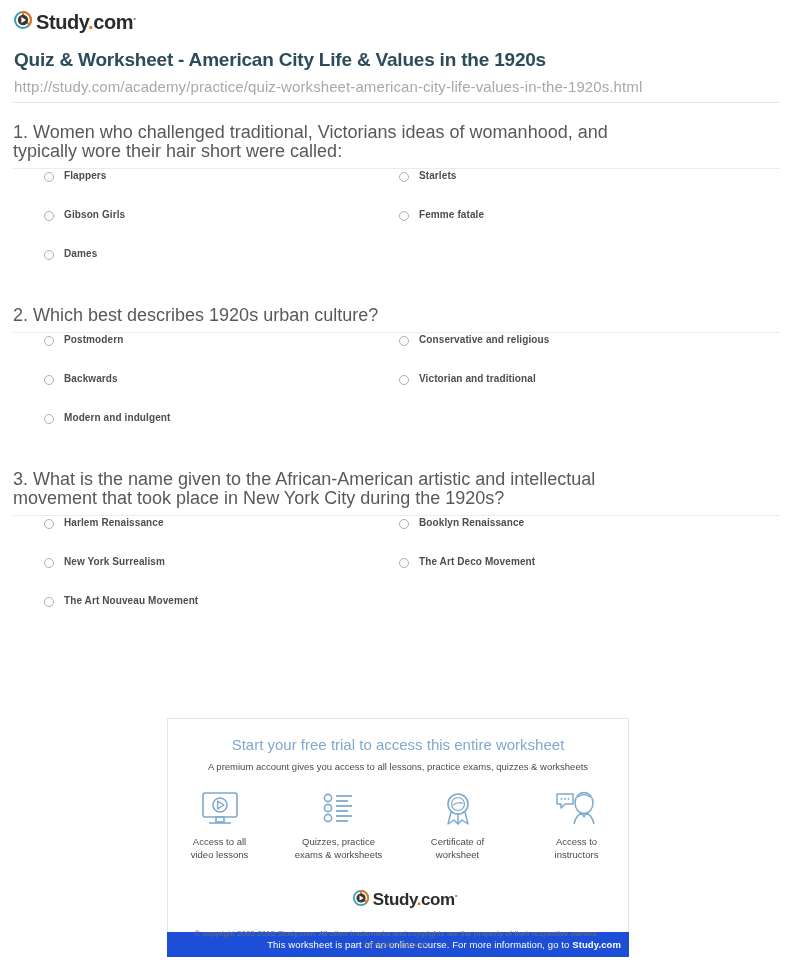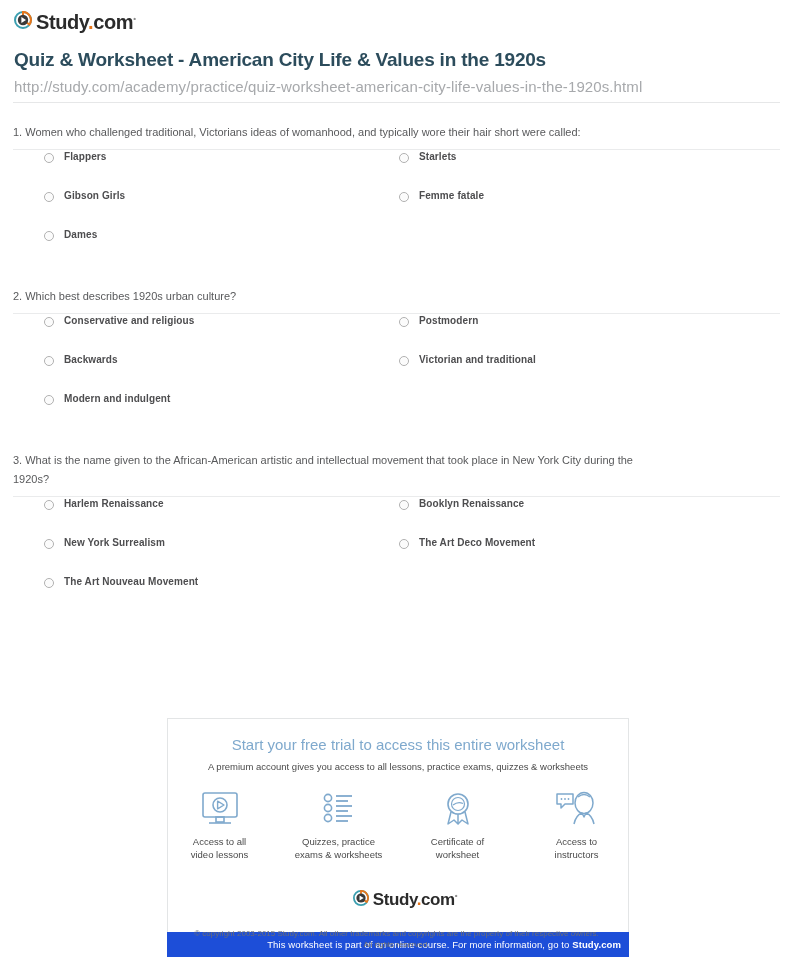--- a/index.html
+++ b/index.html
@@ -68,21 +68,21 @@
   }
   .rule {
     height: 1px;
     background: #e6e7e8;
     margin: 7px 13px 0 13px;
   }
 
   
   .question-block { padding: 0 13px; }
   .question-text {
-    font-size: 11px;
+    font-size: 18px;
     color: #58595b;
     line-height: 19px;
     padding: 20px 0 7px 0;
     max-width: 640px;
   }
   .q-rule {
     height: 1px;
     background: #eaebec;
   }
   .radio-dot {
@@ -262,25 +262,25 @@
     </div>
   </div>
 
   <div class="question-block">
     <div class="question-text">2. Which best describes 1920s urban culture?</div>
     <div class="q-rule"></div>
     <div class="opt-grid">
       <div class="opt-row">
         <div class="opt-cell">
           <span class="radio-dot"></span>
+          <span class="option-label">Postmodern</span>
+        </div>
+        <div class="opt-cell">
+          <span class="radio-dot"></span>
           <span class="option-label">Conservative and religious</span>
-        </div>
-        <div class="opt-cell">
-          <span class="radio-dot"></span>
-          <span class="option-label">Postmodern</span>
         </div>
       </div>
       <div class="opt-row">
         <div class="opt-cell">
           <span class="radio-dot"></span>
           <span class="option-label">Backwards</span>
         </div>
         <div class="opt-cell">
           <span class="radio-dot"></span>
           <span class="option-label">Victorian and traditional</span>

